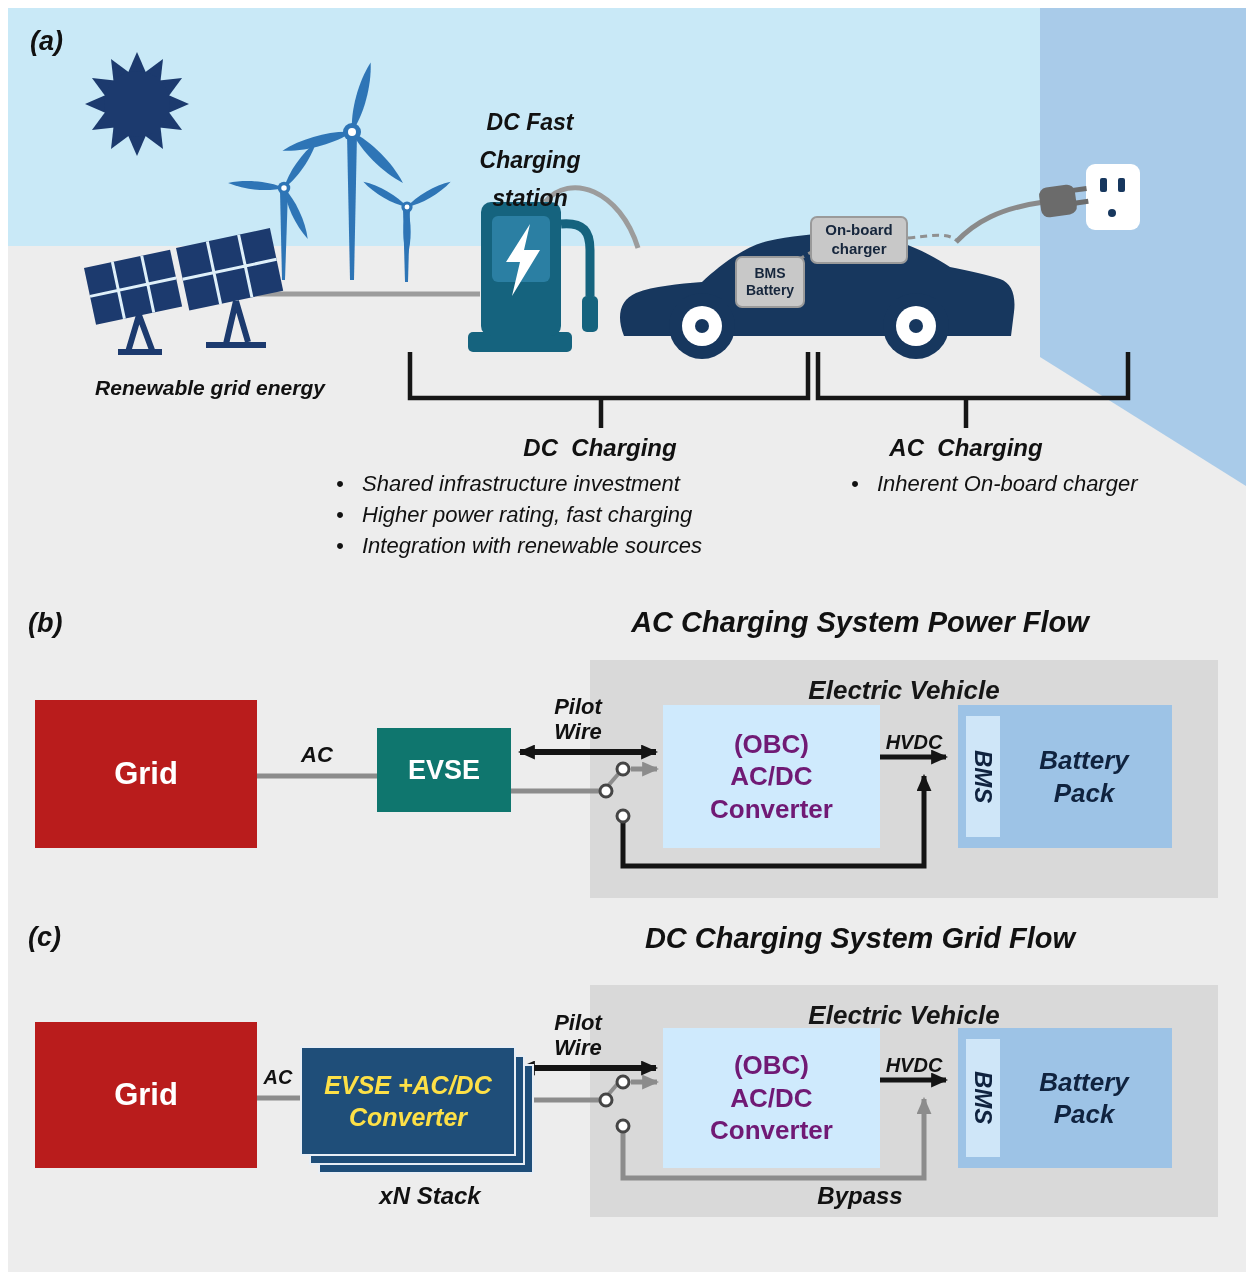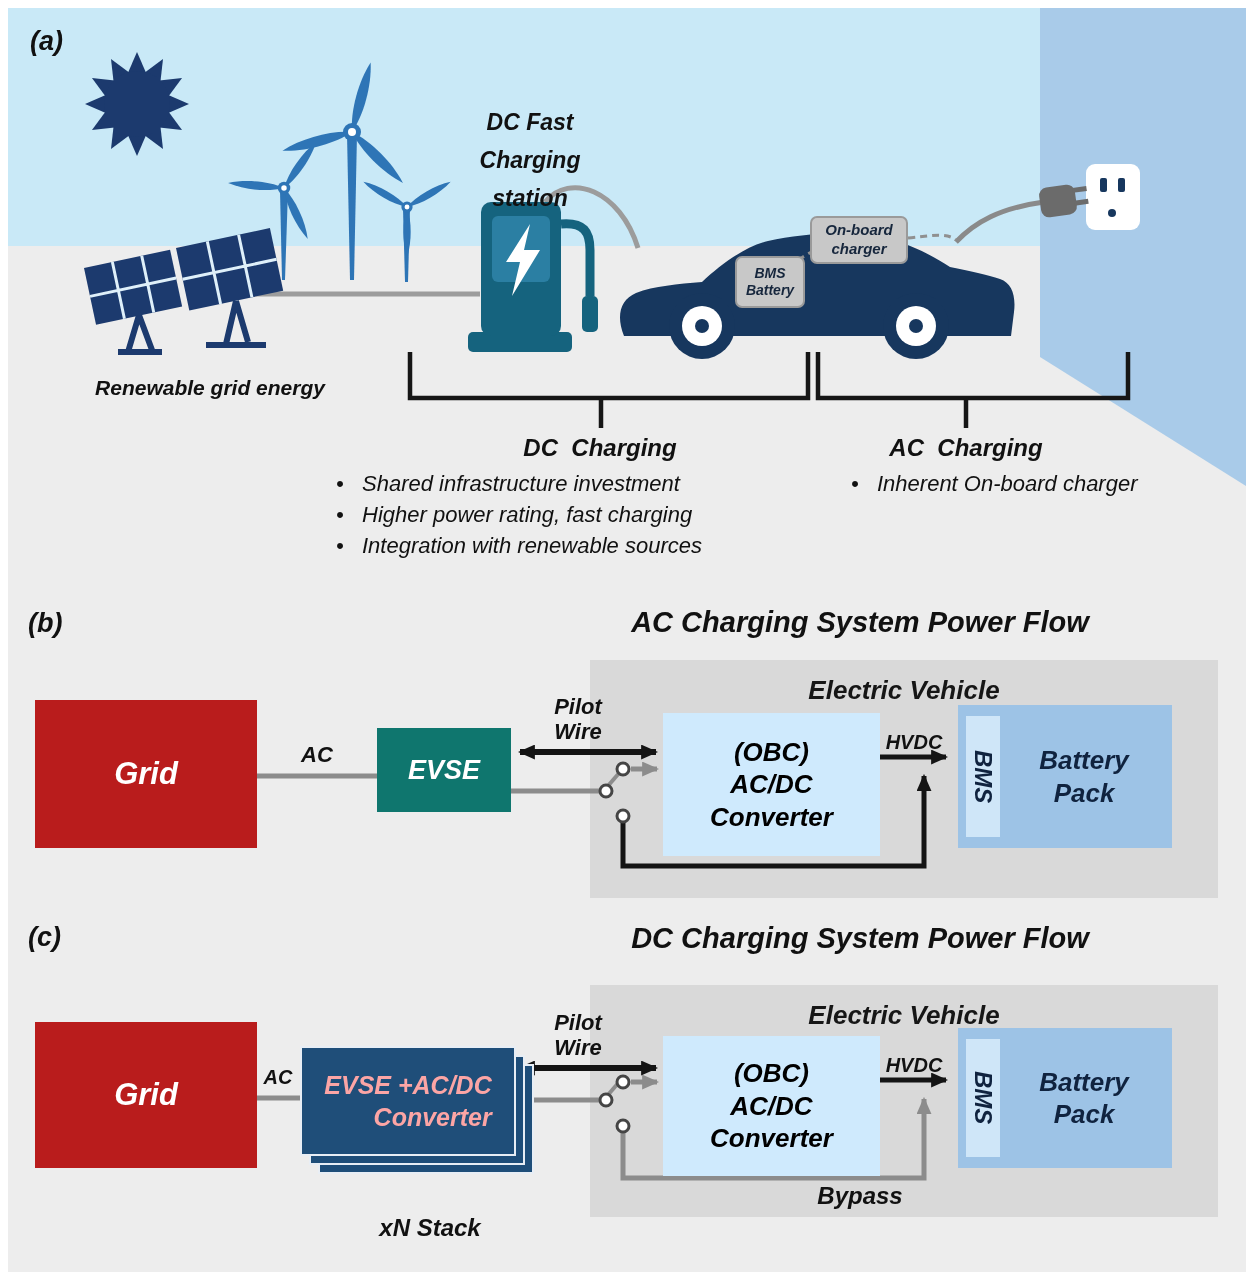--- a/index.html
+++ b/index.html
@@ -6,41 +6,41 @@
   html,body { background:#ffffff; font-family:"Liberation Sans", sans-serif; }
   .figure { position:relative; width:1254px; height:1280px; background:#ffffff; overflow:hidden; }
   .abs { position:absolute; }
   .bg-ground { left:8px; top:8px; width:1238px; height:1264px; background:#ededed; }
   .bg-sky { left:8px; top:8px; width:1032px; height:238px; background:#c9e9f7; }
   .bg-wall { left:1040px; top:8px; width:206px; height:478px; background:#a9cbe9;
              clip-path:polygon(0 0,100% 0,100% 100%,0 73%); }
   svg.layer { left:0; top:0; z-index:2; }
 
   .box { position:absolute; display:flex; align-items:center; justify-content:center;
-         text-align:center; font-style:italic; font-weight:bold; white-space:pre-line; z-index:3; }
+         text-align:center; font-weight:bold; white-space:pre-line; z-index:3; }
   .lbl { position:absolute; font-style:italic; font-weight:bold; color:#111111;
          text-align:center; white-space:pre-line; z-index:4; }
   .panel-letter { font-size:27px; }
   .flow-title { font-size:29px; }
   .ev-box { background:#d9d9d9; z-index:1; }
   .ev-title { font-size:26px; color:#161616;margin-top:12px; }
   .grid-box { background:#b91c1c; color:#ffffff; font-size:31px; }
   .evse-box { background:#0f766e; color:#ffffff; font-size:27px; }
-  .obc-box  { background:#cfeafd; color:#000000; font-size:26px; line-height:1.25;margin-top:8px; }
+  .obc-box  { background:#cfeafd; color:#701a75; font-size:26px; line-height:1.25; }
   .bat-box  { background:#9dc3e6; z-index:3; }
   .bms-strip { position:absolute; left:8px; top:11px; width:34px; height:121px; background:#cfe6f8;
                display:flex; align-items:center; justify-content:center;
                writing-mode:vertical-rl; font-style:italic; font-weight:bold; font-size:24px; color:#10233f; }
   .bat-text { position:absolute; left:44px; top:0; width:164px; height:100%;
               display:flex; align-items:center; justify-content:center; text-align:center;
               font-style:italic; font-weight:bold; font-size:26px; color:#10233f;
               white-space:pre-line; line-height:1.25; }
   .stack-box { background:#1f4e79; border:2px solid #e8eef5; z-index:3; }
-  .stack-front { display:flex; align-items:center; justify-content:center; text-align:right;
-                 color:#fca5a5; font-style:italic; font-weight:bold; font-size:25px;
+  .stack-front { display:flex; align-items:center; justify-content:center; text-align:center;
+                 color:#fde047; font-style:italic; font-weight:bold; font-size:25px;
                  white-space:pre-line; line-height:1.3; }
   .car-tag { background:#c8c8c8; border:2px solid #9a9a9a; border-radius:7px; color:#16263c;
              line-height:1.25; z-index:3; }
   .brace-title { font-size:24px; white-space:pre-wrap; }
   .bullets { position:absolute; z-index:4; }
   .bullet-item { position:relative; padding-left:32px; font-style:italic; font-weight:normal;
                  font-size:22px; line-height:31px; color:#111111; }
   .bullet-item::before { content:"\2022"; position:absolute; left:6px; }
 </style>
 </head>
@@ -237,31 +237,31 @@
 AC/DC
 Converter</div>
   <div class="lbl" style="left:872px;top:731px;width:84px;font-size:20px;">HVDC</div>
   <div class="abs bat-box" style="left:958px;top:705px;width:214px;height:143px;">
     <div class="bms-strip">BMS</div>
     <div class="bat-text">Battery
 Pack</div>
   </div>
 
   <div class="lbl panel-letter" style="left:28px;top:922px;">(c)</div>
-  <div class="lbl flow-title" style="left:510px;top:922px;width:700px;">DC Charging System Power Flow</div>
+  <div class="lbl flow-title" style="left:510px;top:922px;width:700px;">DC Charging System Grid Flow</div>
   <div class="lbl ev-title" style="left:590px;top:988px;width:628px;">Electric Vehicle</div>
 
   <div class="box grid-box" style="left:35px;top:1022px;width:222px;height:146px;">Grid</div>
   <div class="lbl" style="left:248px;top:1066px;width:60px;font-size:20px;">AC</div>
 
   <div class="abs stack-box" style="left:318px;top:1064px;width:216px;height:110px;"></div>
   <div class="abs stack-box" style="left:309px;top:1055px;width:216px;height:110px;"></div>
   <div class="abs stack-box stack-front" style="left:300px;top:1046px;width:216px;height:110px;">EVSE +AC/DC
 Converter</div>
-  <div class="lbl" style="left:330px;top:1214px;width:200px;font-size:24px;">xN Stack</div>
+  <div class="lbl" style="left:330px;top:1182px;width:200px;font-size:24px;">xN Stack</div>
 
   <div class="lbl" style="left:518px;top:1010px;width:120px;font-size:22px;line-height:25px;">Pilot
 Wire</div>
   <div class="box obc-box" style="left:663px;top:1028px;width:217px;height:140px;">(OBC)
 AC/DC
 Converter</div>
   <div class="lbl" style="left:872px;top:1054px;width:84px;font-size:20px;">HVDC</div>
   <div class="abs bat-box" style="left:958px;top:1028px;width:214px;height:140px;">
     <div class="bms-strip" style="height:118px;">BMS</div>
     <div class="bat-text">Battery

